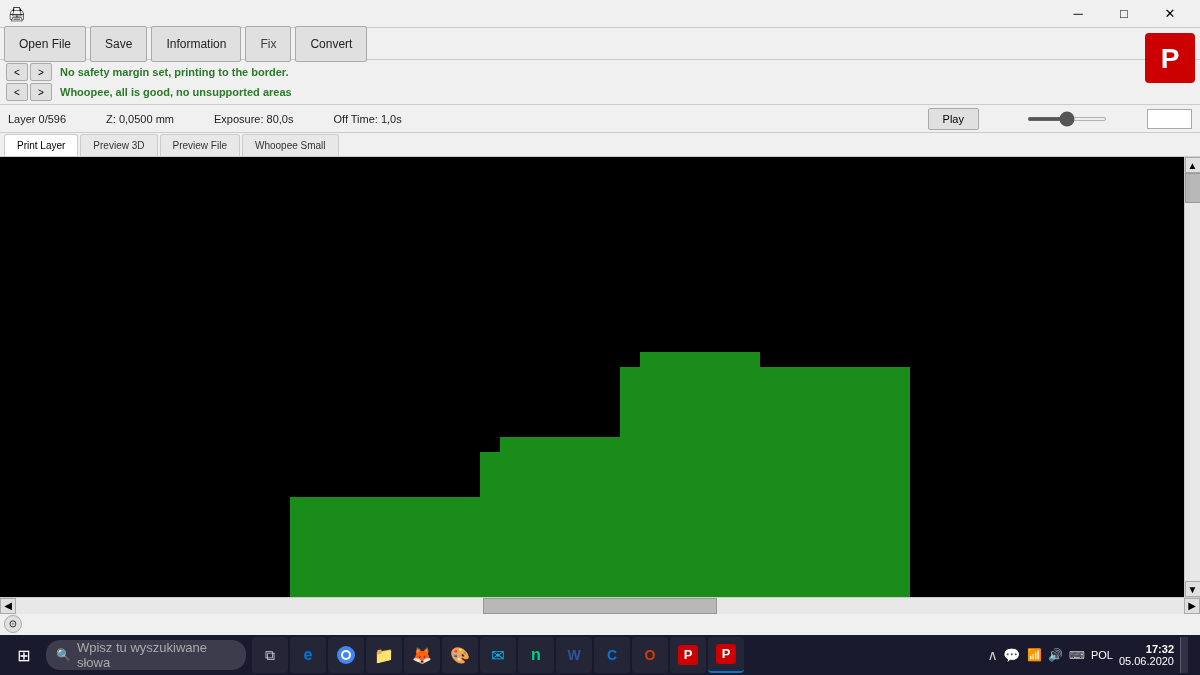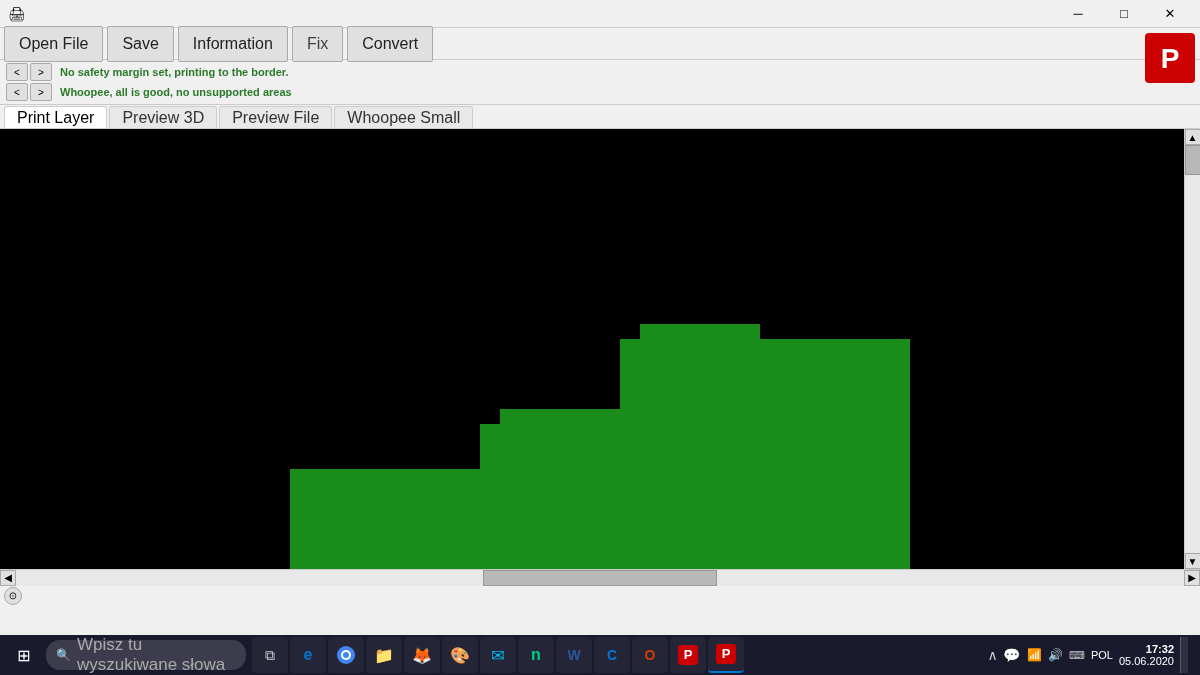--- a/index.html
+++ b/index.html
@@ -34,21 +34,21 @@
       gap: 4px;
       border-bottom: 1px solid #ccc;
     }
     .toolbar-btn {
       height: 36px;
       padding: 2px 14px;
       background: #e0e0e0;
       border: 1px solid #aaa;
       border-radius: 2px;
       cursor: pointer;
-      font-size: 16px;
+      font-size: 12px;
       color: #222;
     }
     .toolbar-btn.disabled { color: #404040; cursor: default; }
 
     
     #logo {
       position: absolute;
       top: 28px;
       right: 0;
       width: 60px;
@@ -132,21 +132,21 @@
       padding-left: 4px;
       border-bottom: 1px solid #ccc;
     }
     .tab {
       height: 22px;
       padding: 2px 12px;
       border: 1px solid #ccc;
       border-bottom: none;
       background: #e8e8e8;
       cursor: pointer;
-      font-size: 16px;
+      font-size: 10px;
       margin-right: 2px;
       border-radius: 3px 3px 0 0;
       color: #333;
     }
     .tab.active {
       background: #fff;
       border-bottom: 1px solid #fff;
       color: #000;
       font-weight: 500;
     }
@@ -374,20 +374,31 @@
     </div>
     <div class="notif-row">
       <div class="notif-nav">
         <button class="notif-nav-btn">&lt;</button>
         <button class="notif-nav-btn">&gt;</button>
       </div>
       <span class="notif-text">Whoopee, all is good, no unsupported areas</span>
     </div>
   </div>
 
+  <div id="layer-info">
+    <span class="layer-info-item">Layer 0/596</span>
+    <span class="layer-info-item">Z: 0,0500 mm</span>
+    <span class="layer-info-item">Exposure: 80,0s</span>
+    <span class="layer-info-item">Off Time: 1,0s</span>
+    <button class="play-btn">Play</button>
+    <div class="slider-container">
+      <input type="range" class="slider-input" min="0" max="100" value="50" style="">
+    </div>
+    <input type="text" class="speed-input" style="width: 45px; font-size: 11px; border: 1px solid rgb(170, 170, 170); padding: 1px 2px;">
+  </div>
 
   <div id="tabs">
     <button class="tab active">Print Layer</button>
     <button class="tab">Preview 3D</button>
     <button class="tab">Preview File</button>
     <button class="tab">Whoopee Small</button>
   </div>
 
   <div id="canvas-area" style="height: 440px; position: relative;">
     <svg id="canvas-svg" width="1184" height="440" style="background:#000;">
@@ -435,21 +446,21 @@
   <div id="status-bar">
     <div class="status-icon">⊙</div>
   </div>
 </div>
 
 <div id="taskbar">
   <button class="taskbar-start">⊞</button>
 
   <div class="taskbar-search">
     <span style="color:#ccc; font-size:12px;">🔍</span>
-    <span style="font-size:17px; color:#aaa;">Wpisz tu wyszukiwane słowa</span>
+    <span style="font-size:13px; color:#aaa;">Wpisz tu wyszukiwane słowa</span>
   </div>
 
   <div class="taskbar-apps">
     <button class="taskbar-app">
       <span style="color:#ccc; font-size:14px;">⧉</span>
     </button>
     <button class="taskbar-app">
       <span style="color:#0078d4; font-size:16px; font-weight:bold;">e</span>
     </button>
     <button class="taskbar-app">

